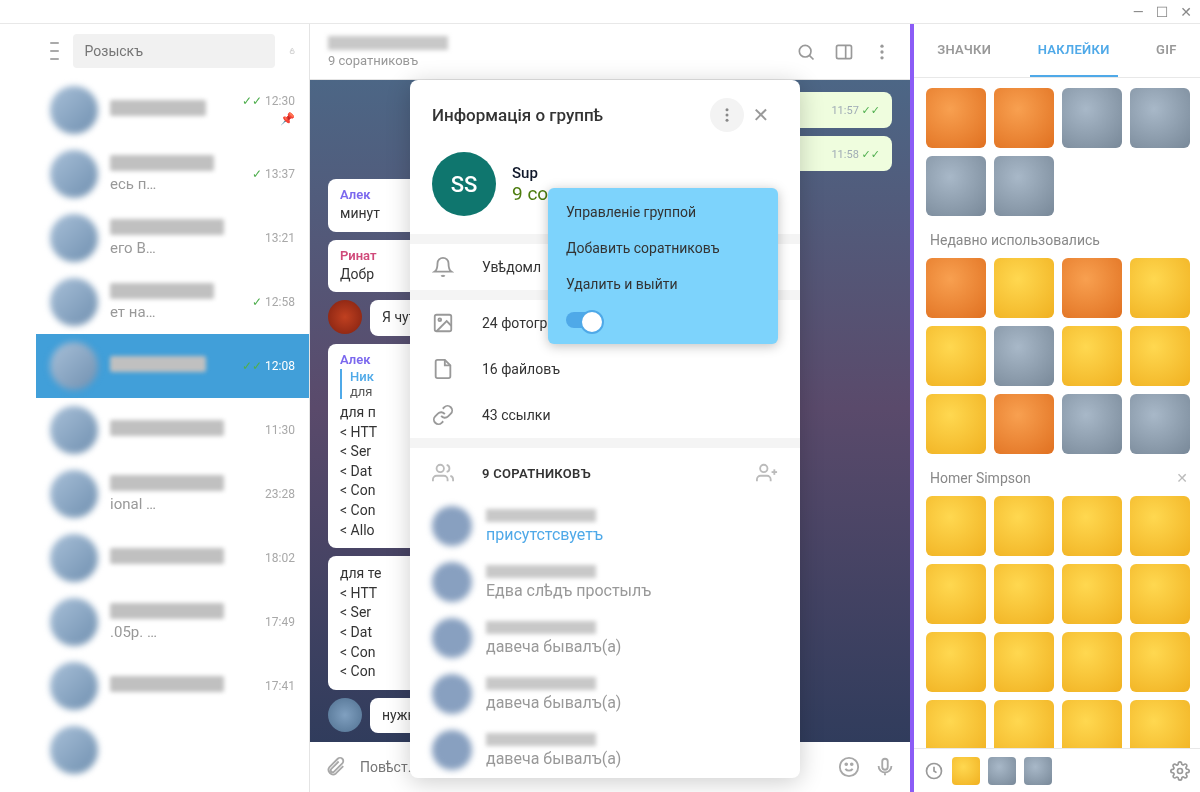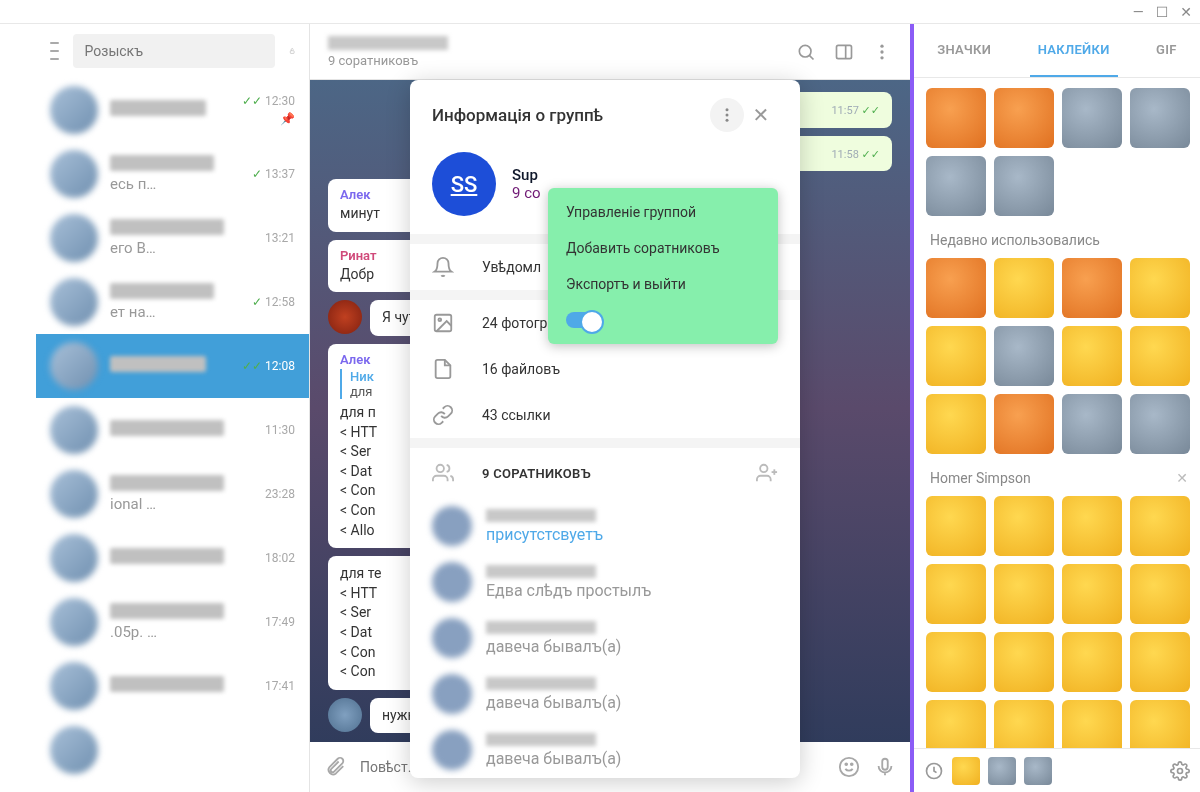--- a/index.html
+++ b/index.html
@@ -50,29 +50,29 @@
 
 .input-bar { height: 50px; background: #fff; display: flex; align-items: center; padding: 0 14px; gap: 14px; }
 .msg-input { flex: 1; border: none; font-size: 14px; color: #999; outline: none; }
 .modal { position: absolute; top: 60px; left: 410px; width: 390px; background: #fff; border-radius: 8px; box-shadow: 0 4px 24px rgba(0,0,0,0.2); z-index: 20; overflow: hidden; margin-top: 20px; }
 .modal-header { display: flex; align-items: center; padding: 18px 22px 10px; }
 .modal-title { flex: 1; font-size: 17px; font-weight: 500; color: #333; }
 .modal-more, .modal-close { width: 34px; height: 34px; border-radius: 50%; display: flex; align-items: center; justify-content: center; cursor: pointer; color: #999; }
 .modal-more { background: #f3f3f3; }
 .modal-close { font-size: 20px; }
 
-.dropdown { position: absolute; top: 108px; right: 22px; width: 230px; background: #86efac; border-radius: 6px; box-shadow: 0 2px 12px rgba(0,0,0,0.25); z-index: 30; padding: 6px 0; }
+.dropdown { position: absolute; top: 108px; right: 22px; width: 230px; background: #7dd3fc; border-radius: 6px; box-shadow: 0 2px 12px rgba(0,0,0,0.25); z-index: 30; padding: 6px 0; }
 .dropdown-item { padding: 10px 18px; font-size: 14px; color: #333; cursor: pointer; display: flex; align-items: center; justify-content: space-between; }
 .toggle { width: 36px; height: 16px; background: #4fa9e8; border-radius: 10px; position: relative; }
 .toggle::after { content: ''; position: absolute; right: -2px; top: -2px; width: 20px; height: 20px; background: #fff; border: 2px solid #4fa9e8; border-radius: 50%; }
 
 .group-info { display: flex; align-items: center; padding: 10px 22px 18px; gap: 16px; }
-.group-avatar { width: 64px; height: 64px; border-radius: 50%; background: #1d4ed8; color: #fff; display: flex; align-items: center; justify-content: center; font-size: 22px; font-weight: 500; text-decoration: underline; }
+.group-avatar { width: 64px; height: 64px; border-radius: 50%; background: #0f766e; color: #fff; display: flex; align-items: center; justify-content: center; font-size: 22px; font-weight: 500; }
 .group-name { font-size: 15px; font-weight: 500; color: #0f172a; }
-.group-count { font-size: 15px; color: #701a75; text-align: right; }
+.group-count { font-size: 19px; color: #4d7c0f; text-align: right; }
 
 .modal-row { display: flex; align-items: center; padding: 12px 22px; gap: 28px; font-size: 14px; color: #333; }
 .modal-row svg { width: 22px; height: 22px; color: #999; flex-shrink: 0; }
 .modal-section { border-top: 10px solid #f4f4f4; }
 
 .members-header { display: flex; align-items: center; padding: 14px 22px; gap: 28px; font-size: 13px; font-weight: 600; color: #333; letter-spacing: 0.3px; }
 .members-header svg { width: 22px; height: 22px; color: #bbb; }
 .add-member { margin-left: auto; color: #999; cursor: pointer; }
 .member { display: flex; align-items: center; padding: 8px 22px; gap: 14px; }
 .member-avatar { width: 40px; height: 40px; border-radius: 50%; background: #88a0c0; filter: blur(3px); }
@@ -508,18 +508,18 @@
       <div class="member-name"></div>
       <div class="member-status ">давеча бывалъ(а)</div>
     </div>
         </div>
       </div>
   </div>
 
   <div class="dropdown">
     <div class="dropdown-item">Управленіе группой</div>
     <div class="dropdown-item">Добавить соратниковъ</div>
-    <div class="dropdown-item">Экспортъ и выйти</div>
+    <div class="dropdown-item">Удалить и выйти</div>
     <div class="dropdown-item">
       <div class="toggle"></div>
     </div>
   </div>
 </div>
 
 </body></html>

